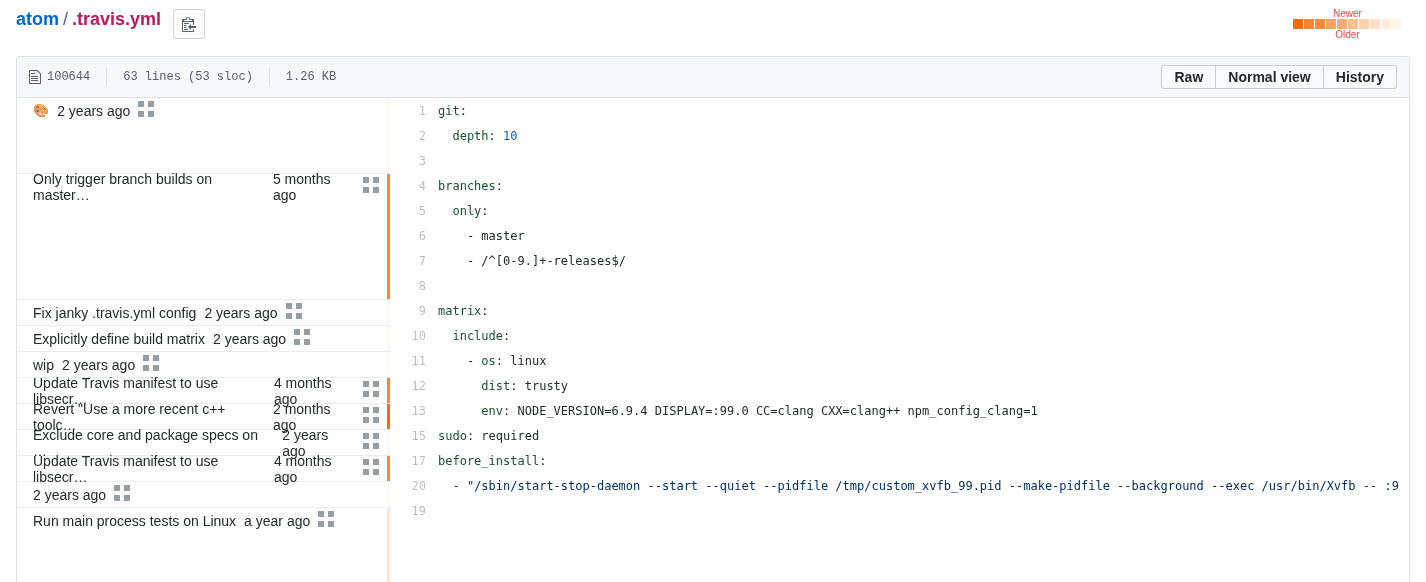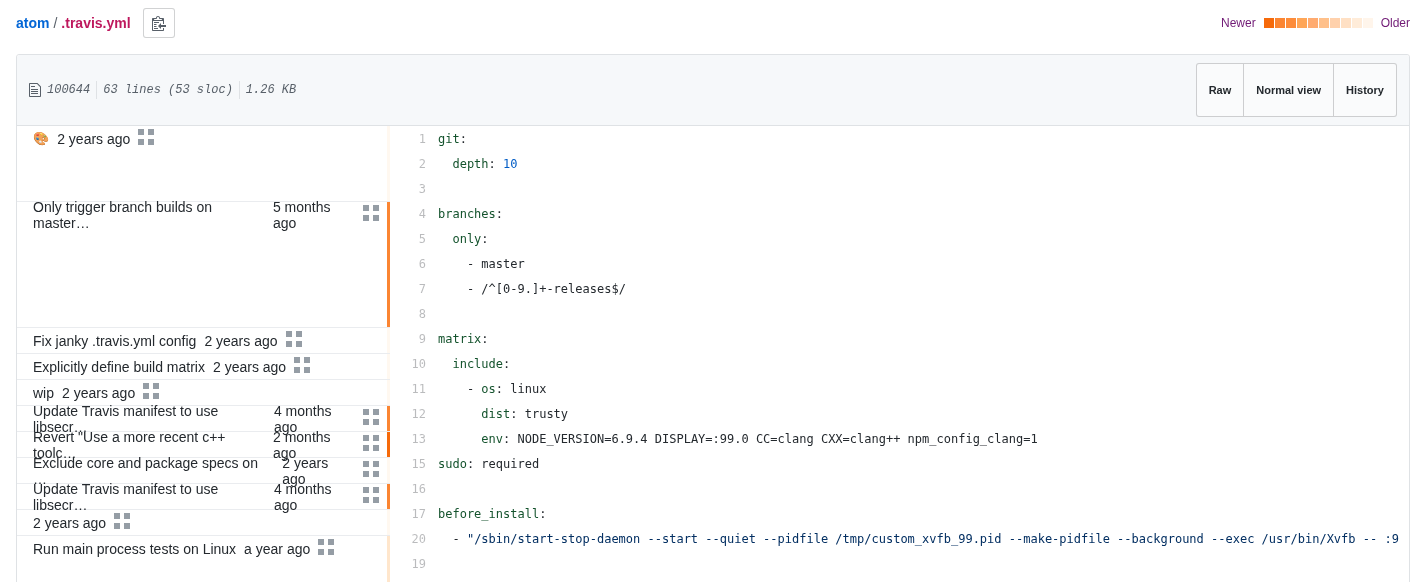--- a/index.html
+++ b/index.html
@@ -4,39 +4,39 @@
 <style>
 * { box-sizing: border-box; margin: 0; padding: 0; }
 body { font-family: -apple-system, BlinkMacSystemFont, "Segoe UI", Helvetica, Arial, sans-serif; font-size: 14px; color: #24292e; background: #fff; }
 a { color: #0366d6; text-decoration: none; }
 .mono { font-family: "SFMono-Regular", Consolas, "Liberation Mono", Menlo, monospace; font-size: 12px; }
 
 .container { padding: 0 16px; }
 
 
 .crumb-row { display: flex; align-items: center; justify-content: space-between; padding: 8px 0 16px; }
-.crumb-left { display: flex; align-items: center; font-size: 14px; font-weight: 600; }
+.crumb-left { display: flex; align-items: flex-start; font-size: 18px; font-weight: 600; }
 .crumb-left .sep { padding: 0 4px; color: #586069; font-weight: 400; }
 .crumb-left .file { color: #be185d; }
 .copy-btn { margin-left: 12px; width: 32px; height: 30px; border: 1px solid rgba(27,31,35,0.2); border-radius: 3px; background: #fff; display:flex; align-items:center; justify-content:center; cursor:pointer; }
 .copy-btn svg { fill: #586069; }
 
-.crumb-right { display: flex; align-items: center; font-size: 12px; color: #701a75; }
+.crumb-right { display: flex; align-items: center; font-size: 10px; color: #ef4444; flex-direction: column; }
 .age-bar { display: flex; gap: 1px; margin: 0 8px; }
 .age-bar span { width: 10px; height: 10px; display: block; }
 
 
 .file-box { border: 1px solid #dfe2e5; border-radius: 3px; }
 .file-header { background: #f6f8fa; border-bottom: 1px solid #dfe2e5; padding: 8px 12px; display: flex; align-items: center; justify-content: space-between; border-radius: 3px 3px 0 0; }
 .file-info { display: flex; align-items: center; color: #586069; gap: 0; }
-.file-info .piece { padding: 0 6px; font-style: italic; }
+.file-info .piece { padding: 0 16px; }
 .file-info .piece:first-child { padding-left: 0; display:flex; align-items:center; gap:6px;}
 .file-info .divider { width: 1px; height: 18px; background: #dfe2e5; }
 .btn-group { display: flex; }
-.btn { background: #fafbfc; border: 1px solid rgba(27,31,35,0.2); padding: 20px 12px; font-size: 11px; font-weight: 600; color: #24292e; cursor: pointer; }
+.btn { background: #fafbfc; border: 1px solid rgba(27,31,35,0.2); padding: 3px 12px; font-size: 14px; font-weight: 600; color: #24292e; cursor: pointer; }
 .btn:first-child { border-radius: 3px 0 0 3px; }
 .btn:last-child { border-radius: 0 3px 3px 0; }
 .btn + .btn { margin-left: -1px; text-align: center; }
 
 
 .blame { display: flex; width: 100%; }
 .blame-commits { width: 373px; flex-shrink: 0; }
 .blame-code { flex: 1; overflow-x: auto; }
 
 .hunk { border-bottom: 1px solid #eaecef; }
@@ -316,21 +316,20 @@
           <div class="code-line"><span class="ln">5</span><span class="code"><span class="yaml-key">  only</span><span class="yaml-punc">:</span></span></div>
           <div class="code-line"><span class="ln">6</span><span class="code"><span class="yaml-dash">    - </span><span>master</span></span></div>
           <div class="code-line"><span class="ln">7</span><span class="code"><span class="yaml-dash">    - </span><span>/^[0-9.]+-releases$/</span></span></div>
           <div class="code-line"><span class="ln">8</span><span class="code"></span></div>
           <div class="code-line"><span class="ln">9</span><span class="code"><span class="yaml-key">matrix</span><span class="yaml-punc">:</span></span></div>
           <div class="code-line"><span class="ln">10</span><span class="code"><span class="yaml-key">  include</span><span class="yaml-punc">:</span></span></div>
           <div class="code-line"><span class="ln">11</span><span class="code"><span class="yaml-dash">    - </span><span class="yaml-key">os</span><span class="yaml-punc">: </span><span>linux</span></span></div>
           <div class="code-line"><span class="ln">12</span><span class="code"><span class="yaml-key">      dist</span><span class="yaml-punc">: </span><span>trusty</span></span></div>
           <div class="code-line"><span class="ln">13</span><span class="code"><span class="yaml-key">      env</span><span class="yaml-punc">: </span><span>NODE_VERSION=6.9.4 DISPLAY=:99.0 CC=clang CXX=clang++ npm_config_clang=1</span></span></div>
           <div class="code-line"><span class="ln">15</span><span class="code"><span class="yaml-key">sudo</span><span class="yaml-punc">: </span><span>required</span></span></div>
-          <div class="code-line"><span class="ln">16</span><span class="code"></span></div>
           <div class="code-line"><span class="ln">17</span><span class="code"><span class="yaml-key">before_install</span><span class="yaml-punc">:</span></span></div>
           <div class="code-line"><span class="ln">20</span><span class="code"><span class="yaml-dash">  - </span><span class="yaml-str">"/sbin/start-stop-daemon --start --quiet --pidfile /tmp/custom_xvfb_99.pid --make-pidfile --background --exec /usr/bin/Xvfb -- :9</span></span></div>
           <div class="code-line"><span class="ln">19</span><span class="code"></span></div>
         </div>
     </div>
   </div>
 
 </div>
 
 </body></html>

